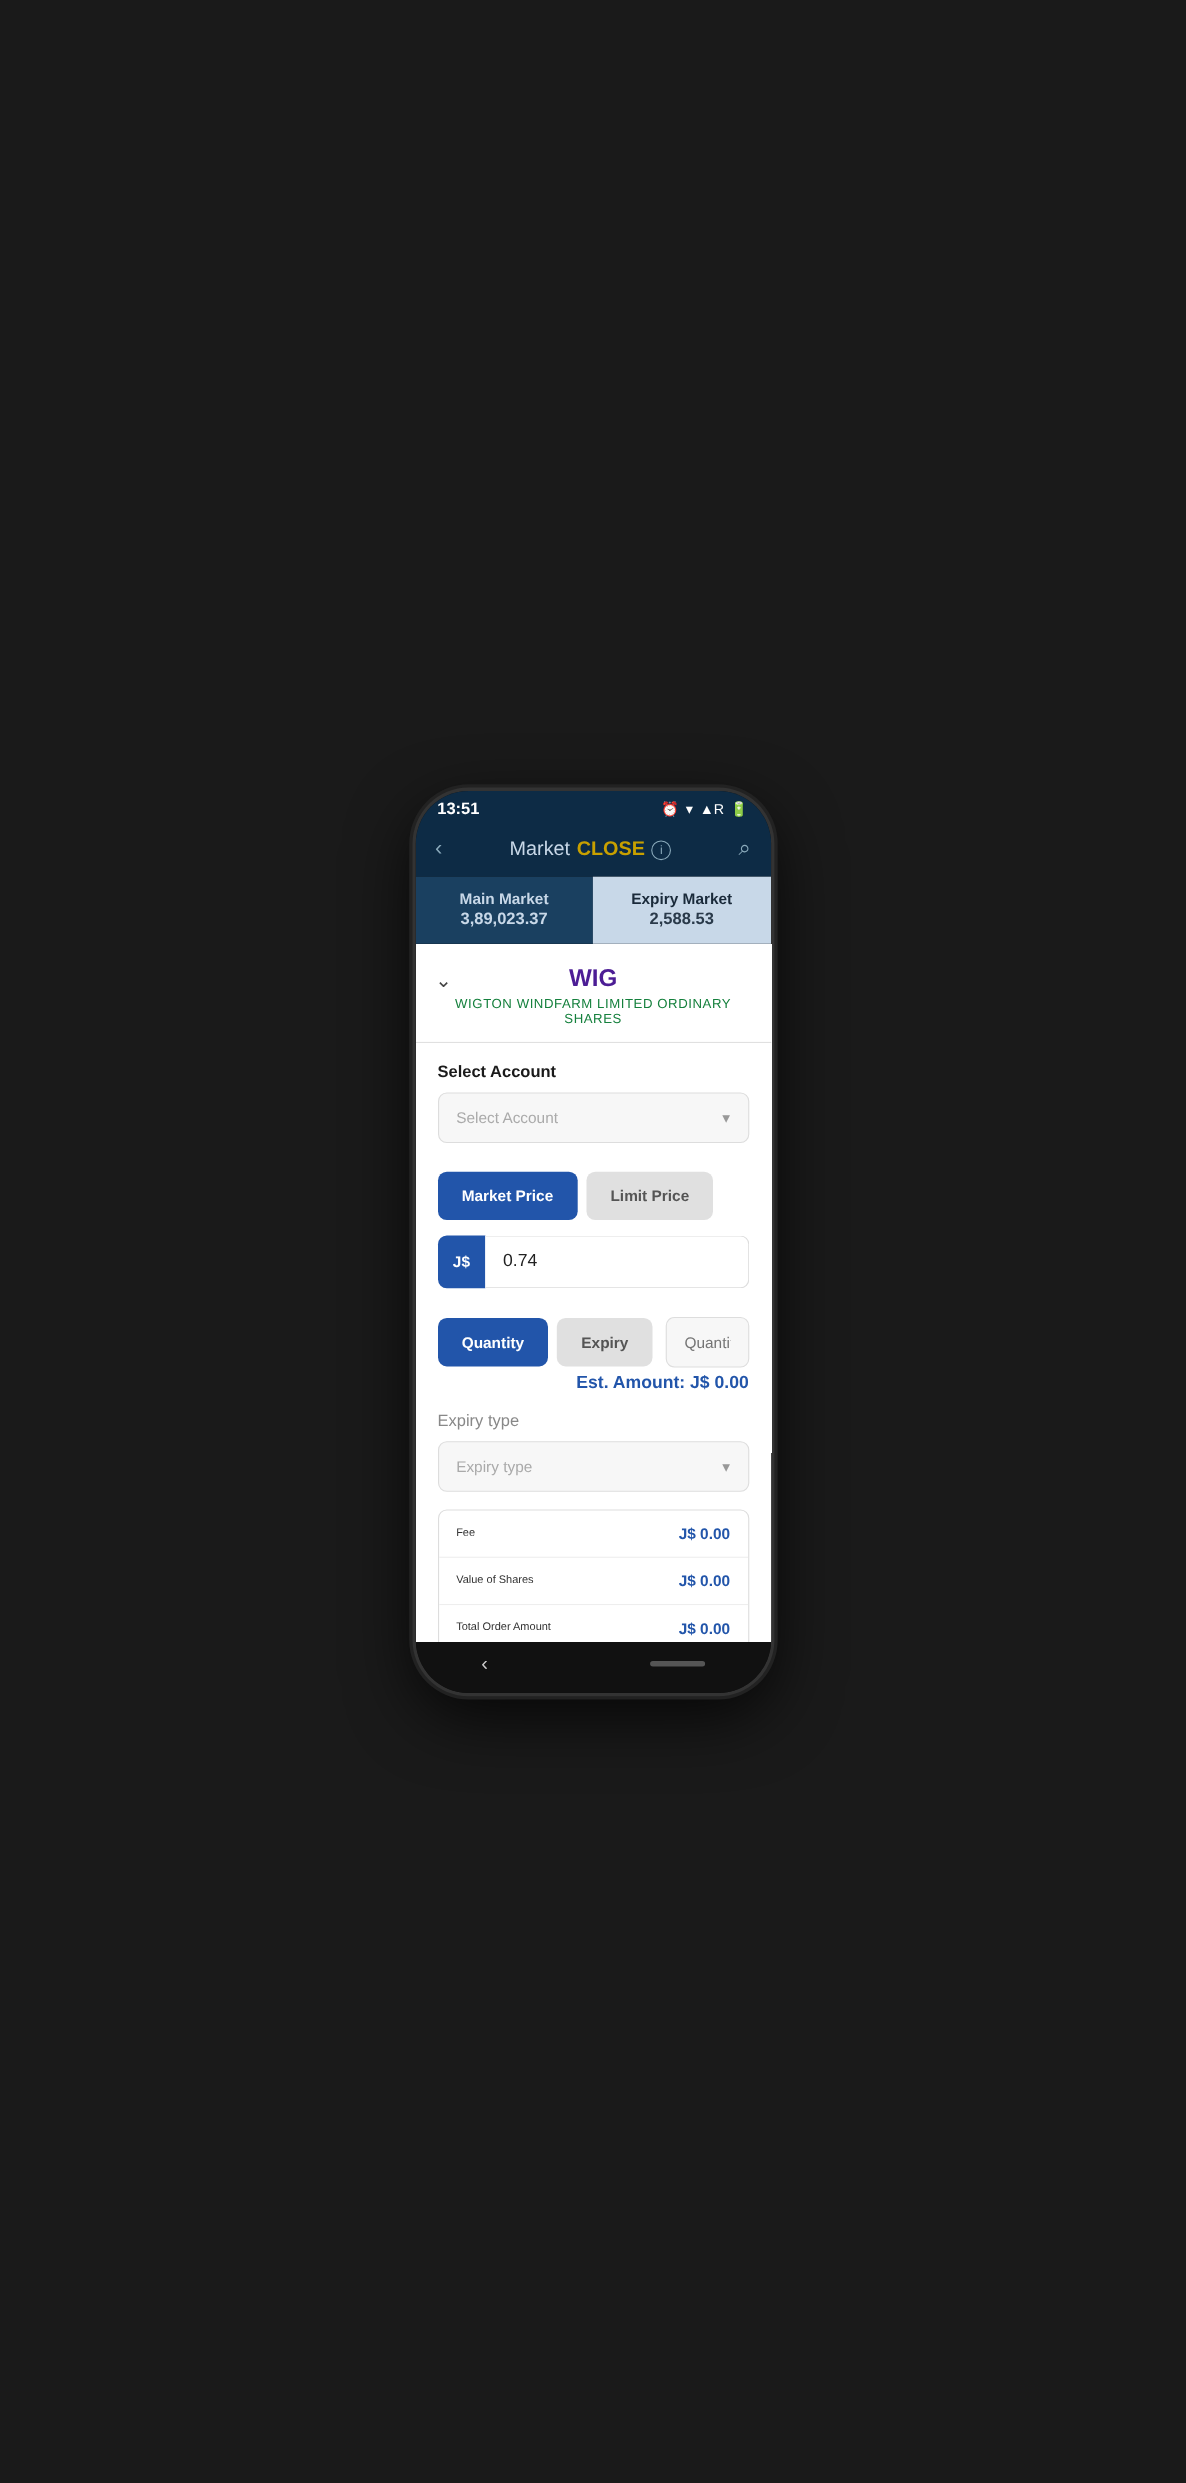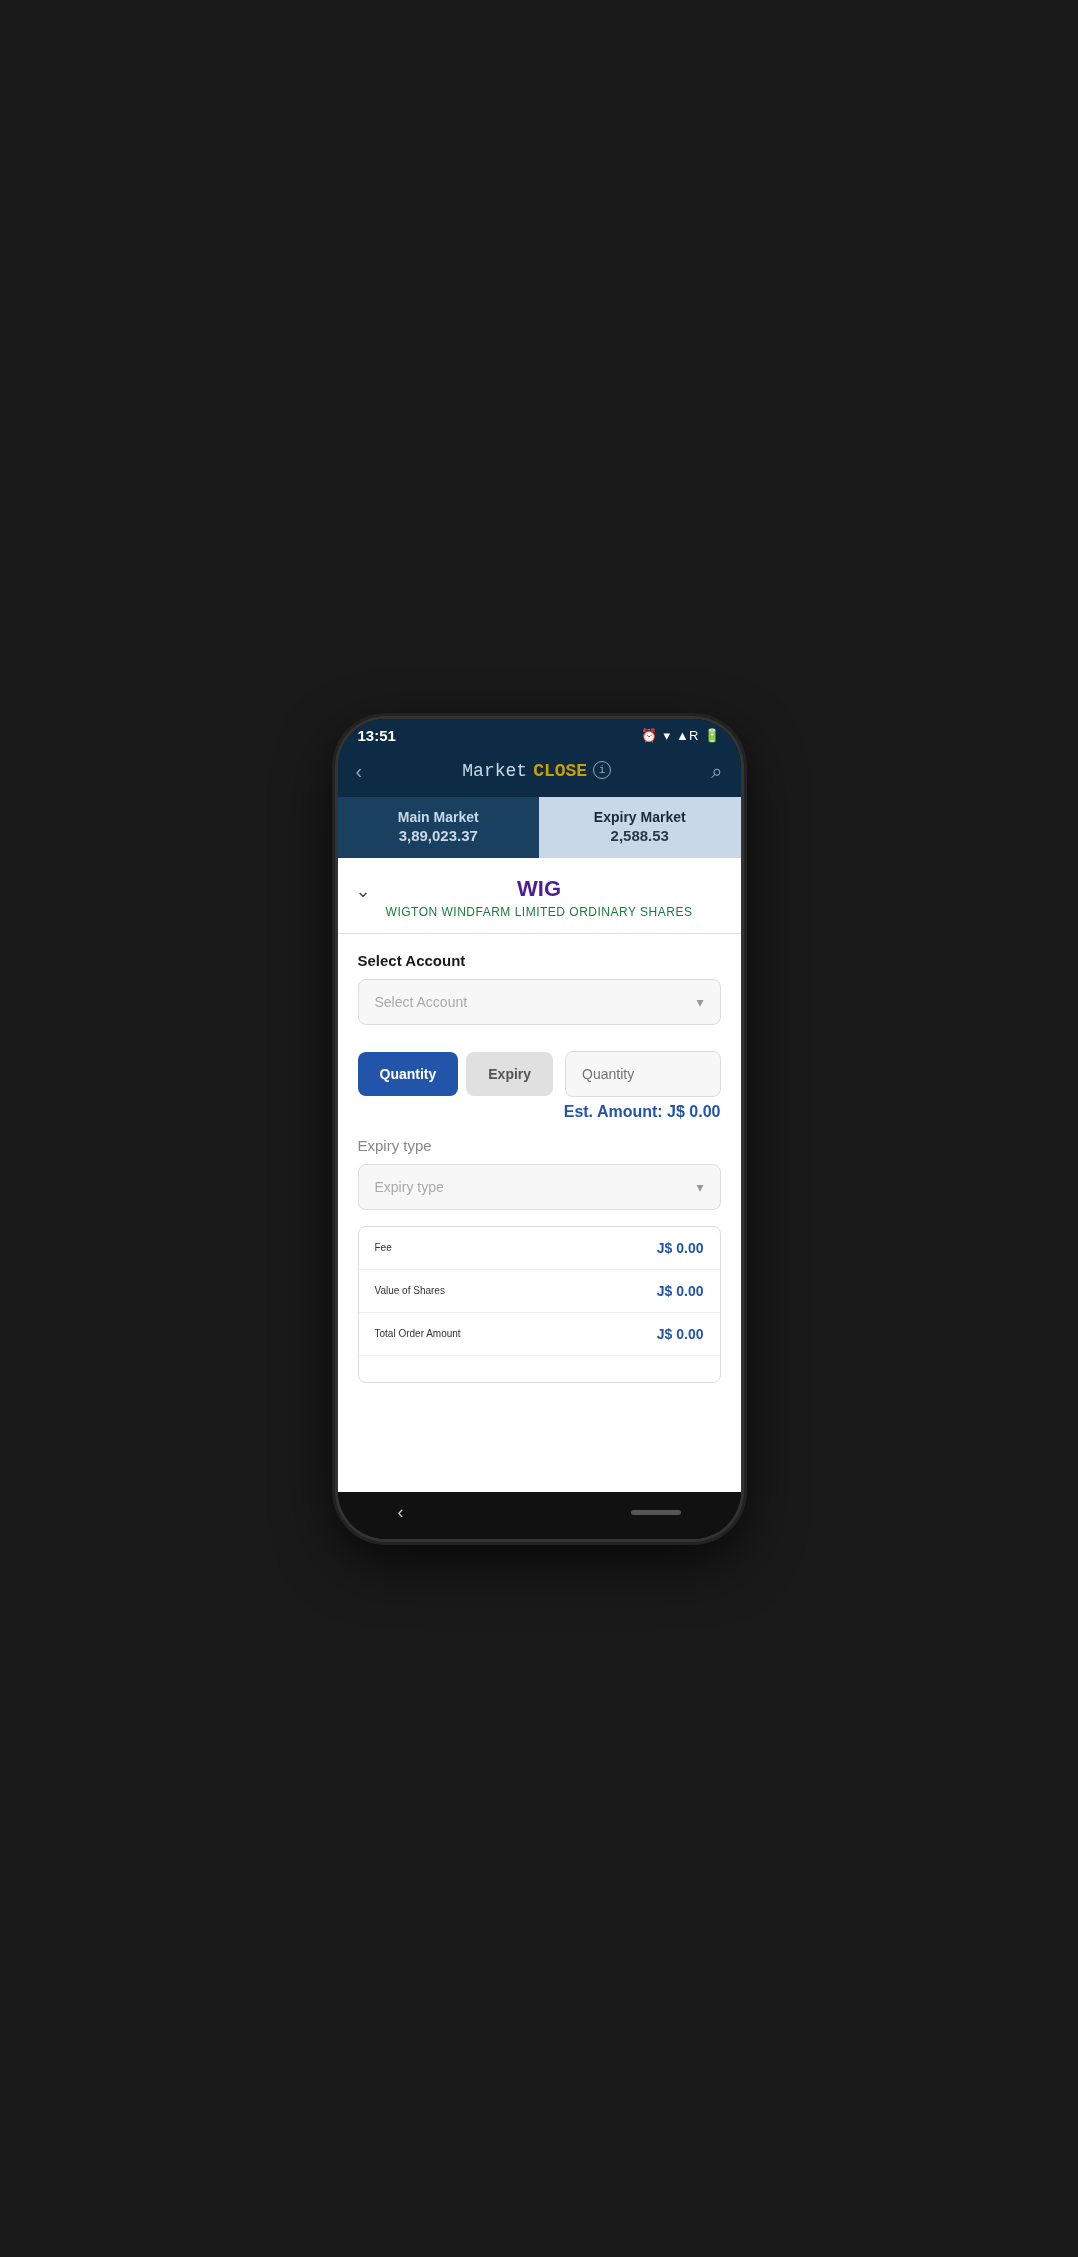--- a/index.html
+++ b/index.html
@@ -7,21 +7,21 @@
     body {
       background: #1a1a1a;
       display: flex;
       justify-content: center;
       align-items: center;
       min-height: 100vh;
       font-family: 'Segoe UI', Arial, sans-serif;
     }
 
     .phone-frame {
-      width: 403px;
+      width: 323px;
       height: 820px;
       background: #111;
       border-radius: 48px;
       box-shadow: 0 0 0 3px #333, 0 0 0 6px #222, 0 20px 60px rgba(0,0,0,0.8);
       overflow: hidden;
       position: relative;
       display: flex;
       flex-direction: column;
     }
 
@@ -58,22 +58,21 @@
       padding: 10px 18px 14px;
       flex-shrink: 0;
     }
 
     .header-title {
       color: #c8d8e8;
       font-size: 18px;
       font-weight: 500;
       display: flex;
       gap: 6px;
-      align-items: flex-start;
-      font-family: Liberation Mono, monospace;
+      align-items: flex-end;
     }
 
     .header-title .close-text {
       color: #c8a000;
       font-weight: 700;
     }
 
     .header-icon {
       color: #8aaabb;
       font-size: 20px;
@@ -406,20 +405,30 @@
     </div>
 
     <div class="form-section">
       <div class="section-label">Select Account</div>
       <div class="select-dropdown">
         <span style="color:#aaa;">Select Account</span>
         <span>▾</span>
       </div>
     </div>
 
+    <div class="form-section" style="padding-top:0;">
+      <div class="button-row">
+        <button class="btn-toggle active">Market Price</button>
+        <button class="btn-toggle inactive">Limit Price</button>
+      </div>
+      <div class="price-input-row">
+        <div class="currency-badge">J$</div>
+        <input class="price-input" type="text" value="0.74" style="">
+      </div>
+    </div>
 
     <div class="form-section" style="padding-top:0;">
       <div class="qty-row">
         <div style="display:flex; flex-shrink:0;">
           <button class="btn-toggle active">Quantity</button>
           <button class="btn-toggle inactive">Expiry</button>
         </div>
         <div class="qty-input-wrapper">
           <input class="qty-input" type="text" placeholder="Quantity" style="">
         </div>

